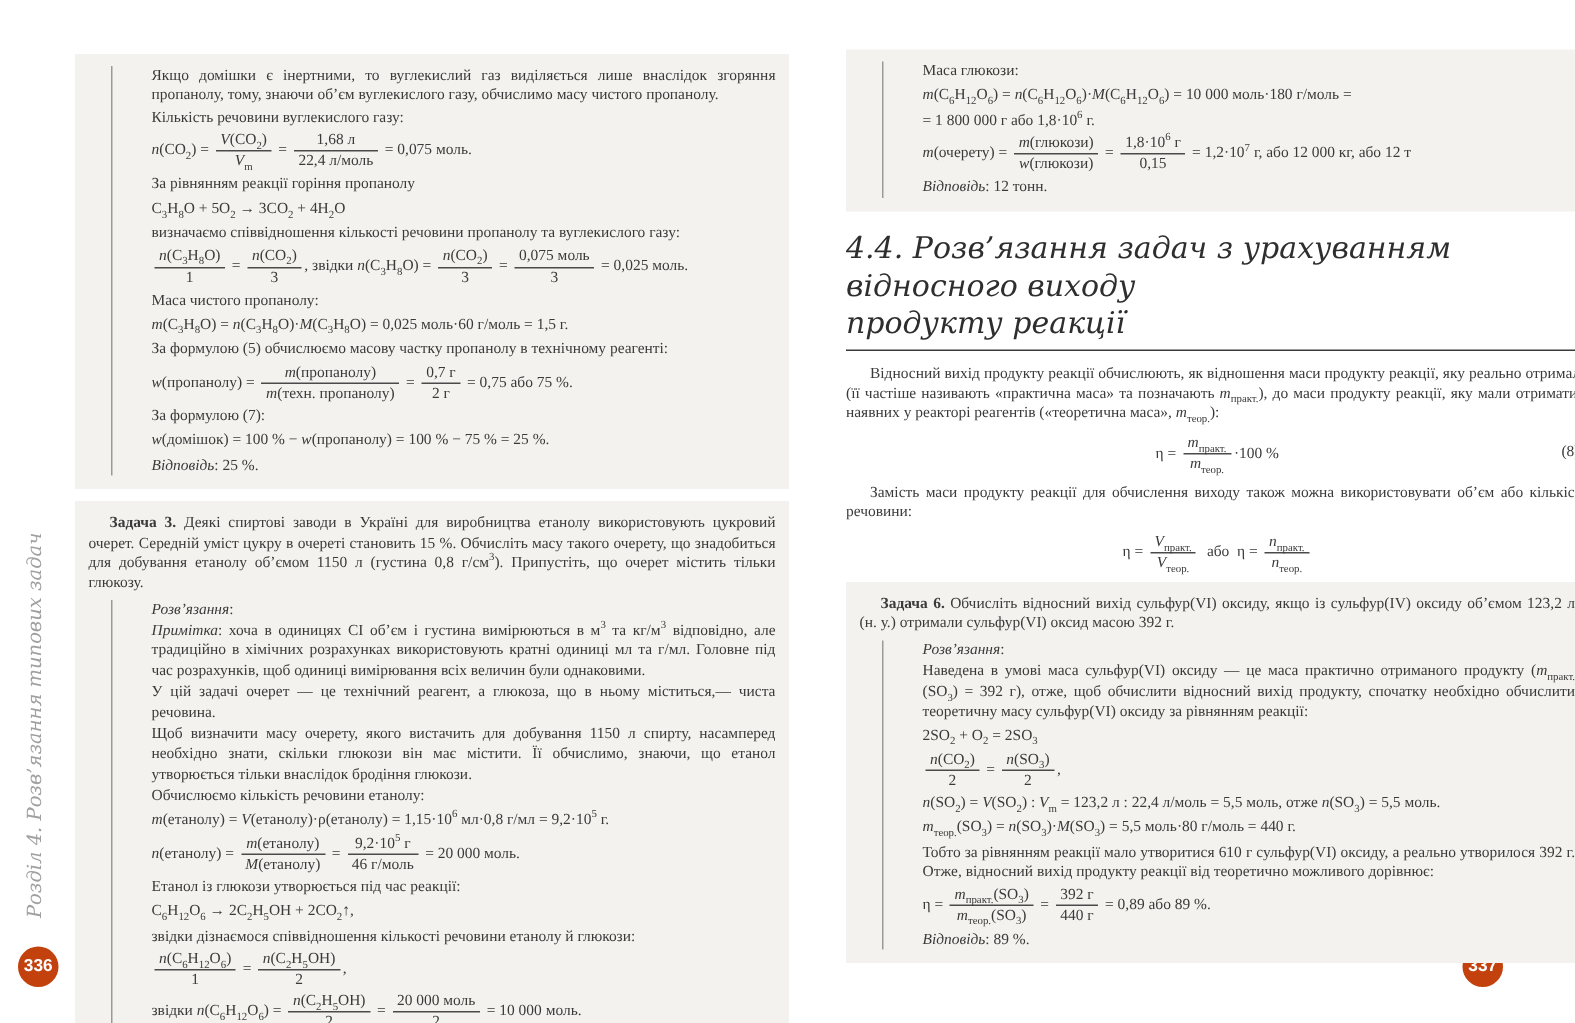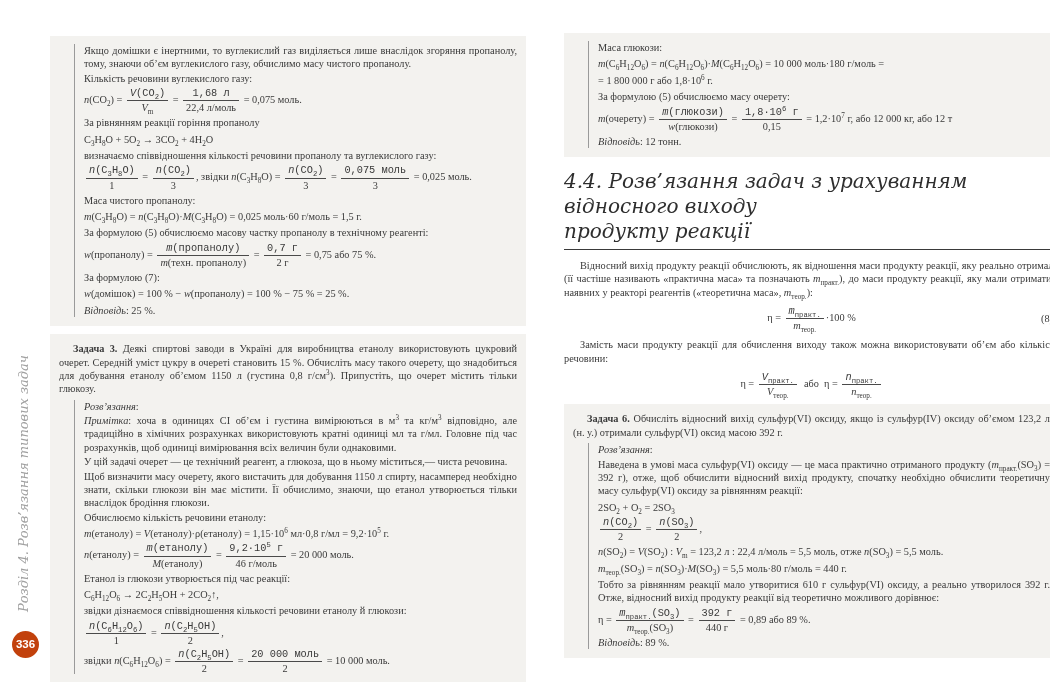--- a/index.html
+++ b/index.html
@@ -7,27 +7,27 @@
     width:1050px;height:682px;position:relative;overflow:hidden;
     background:#ffffff;color:#3a3a3a;
     font-family:"Liberation Serif", serif;
     font-size:10.3px;line-height:1.3;
   }
   .page{position:absolute;}
   .page-left{left:50px;top:36px;width:476px;}
   .page-right{left:564px;top:33px;width:495px;}
   .gblock{background:#f3f2ef;padding:7px 9px 8px 9px;box-sizing:border-box;}
   .gblock + .gblock{margin-top:8px;}
-  .sol{border-left:1px solid #9a9a9a;padding-left:9px;margin-left:15px;}
+  .sol{border-left:1px solid #9a9a9a;padding-left:26px;margin-left:15px;}
   .ln{margin:1px 0;}
   .ln.t{text-align:justify;}
   .ln.f{margin:3px 0;}
   .statement{text-align:justify;text-indent:14px;margin:1px 0 4px 0;}
   .frac{display:inline-block;text-align:center;vertical-align:middle;margin:0 2px;line-height:1.08;}
-  .frac .ft{display:block;border-bottom:1px solid #4a4a4a;padding:0 3px 1px 3px;font-family:Liberation Mono, monospace;}
+  .frac .ft{display:block;border-bottom:1px solid #4a4a4a;padding:0 3px 1px 3px;}
   .frac .fb{display:block;padding:1px 3px 0 3px;}
   sub,sup{font-size:70%;line-height:0;}
   .section-head{
     font-family:"DejaVu Serif", serif;font-style:italic;
     font-size:20px;line-height:1.25;color:#2e2e2e;
     border-bottom:1.5px solid #3a3a3a;
     padding-bottom:5px;margin:12px 0 9px 0;
   }
   .para{text-align:justify;text-indent:16px;margin:3px 0;}
   .cformula{text-align:center;margin:7px 0;position:relative;}
@@ -93,21 +93,20 @@
         </div>
     </div>
   </div>
 
   <div class="page page-right">
     <div class="gblock">
       <div class="sol">
           <div class="ln t">Маса глюкози:</div>
           <div class="ln f"><i>m</i>(C<sub>6</sub>H<sub>12</sub>O<sub>6</sub>) = <i>n</i>(C<sub>6</sub>H<sub>12</sub>O<sub>6</sub>)·<i>M</i>(C<sub>6</sub>H<sub>12</sub>O<sub>6</sub>) = 10 000 моль·180 г/моль =</div>
           <div class="ln f">= 1 800 000 г або 1,8·10<sup>6</sup> г.</div>
-          <div class="ln t">За формулою (5) обчислюємо масу очерету:</div>
           <div class="ln f"><i>m</i>(очерету) = <span class="frac"><span class="ft"><i>m</i>(глюкози)</span><span class="fb"><i>w</i>(глюкози)</span></span> = <span class="frac"><span class="ft">1,8·10<sup>6</sup> г</span><span class="fb">0,15</span></span> = 1,2·10<sup>7</sup> г, або 12 000 кг, або 12 т</div>
           <div class="ln t ans"><i>Відповідь</i>: 12 тонн.</div>
         </div>
     </div>
 
     <div class="section-head">4.4. Розв’язання задач з урахуванням відносного виходу<br>продукту реакції</div>
 
     <div class="para">Відносний вихід продукту реакції обчислюють, як відношення маси продукту реакції, яку реально отримали (її частіше називають «практична маса» та позначають <i>m</i><sub>практ.</sub>), до маси продукту реакції, яку мали отримати з наявних у реакторі реагентів («теоретична маса», <i>m</i><sub>теор.</sub>):</div>
 
     <div class="cformula">

